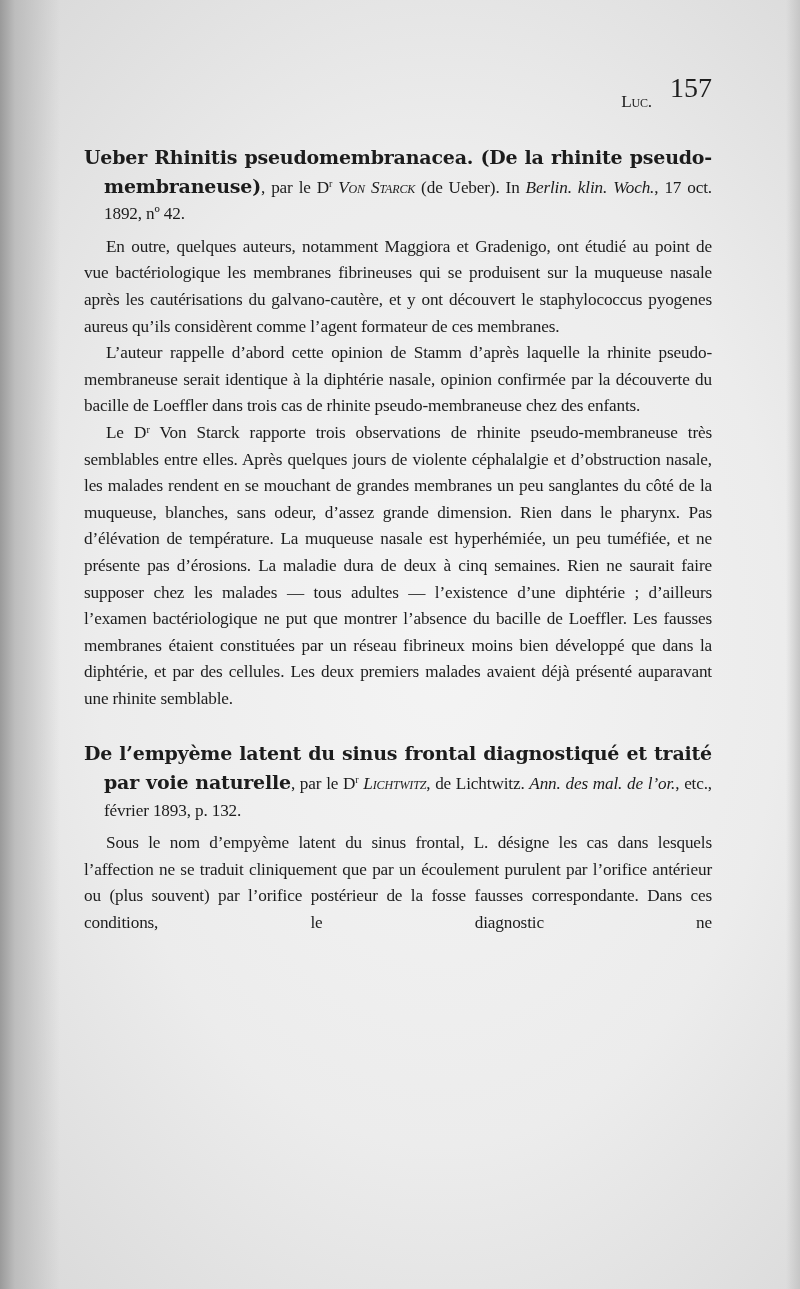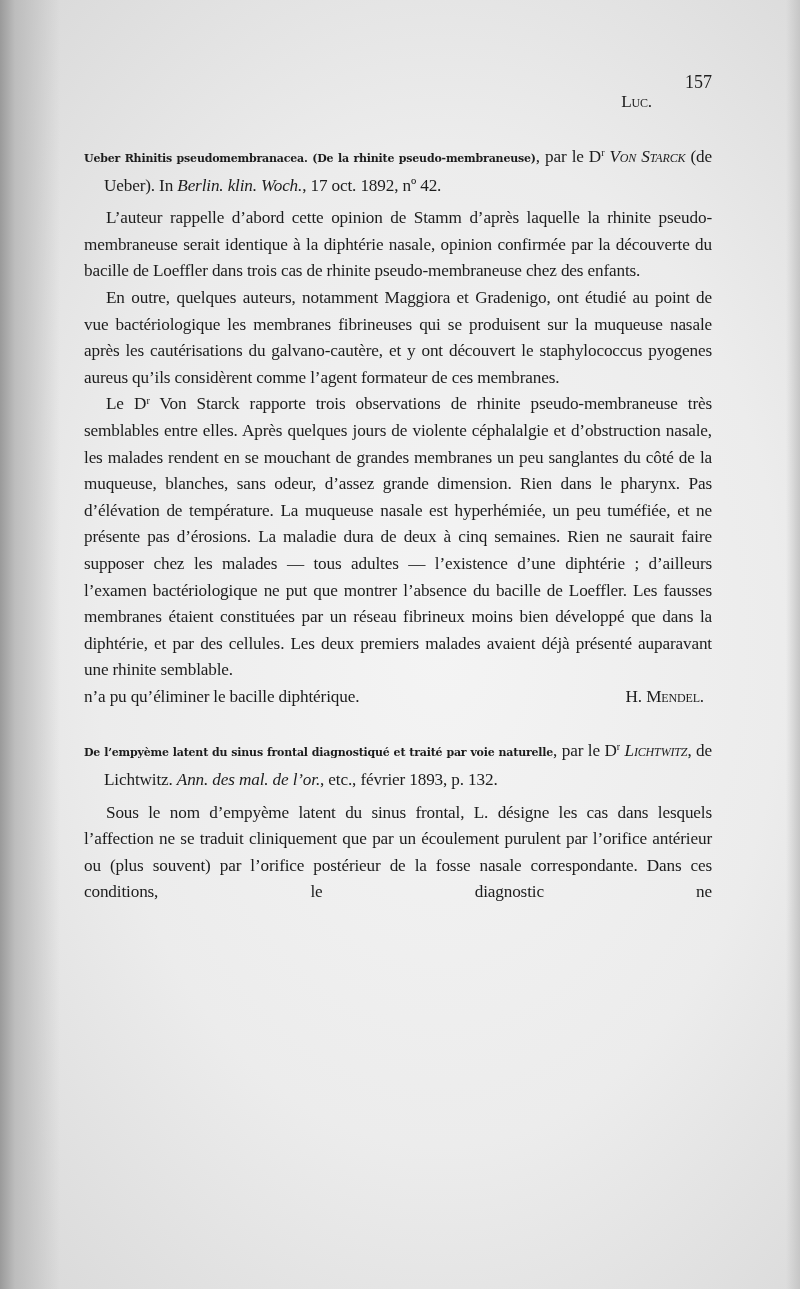--- a/index.html
+++ b/index.html
@@ -52,21 +52,21 @@
       left: 146px;
       top: 0;
       font-size: 16px;
       letter-spacing: 1.2px;
       color: #2a2a2a;
     }
     .page-number {
       position: absolute;
       right: 0;
       top: -4px;
-      font-size: 18px;
+      font-size: 28px;
       color: #1e1e1e;
     }
     .text-block {
       position: absolute;
       top: 116px;
       left: 84px;
       width: 628px;
       font-size: 17.2px;
       line-height: 26.6px;
       text-align: justify;
@@ -88,21 +88,21 @@
       padding-right: 8px;
     }
     .entry-title {
       margin-top: 14px !important;
       padding-left: 20px;
       text-indent: -20px;
     }
     .entry-title .bold {
       font-family: "DejaVu Serif", "Liberation Serif", serif;
       font-weight: bold;
-      font-size: 11px;
+      font-size: 19px;
       letter-spacing: -0.2px;
     }
     .sc {
       font-variant: small-caps;
       font-style: italic;
     }
     .it {
       font-style: italic;
     }
     sup {
@@ -129,32 +129,28 @@
     </p>
 
     <div class="spacer-section"></div>
 
     <p class="entry-title">
       <span class="bold">Ueber Rhinitis pseudomembranacea. (De la rhinite pseudo-membraneuse)</span><span>, par le </span><span>D</span><sup>r</sup>&nbsp;<span class="sc">Von Starck</span><span> (de Ueber). In </span><span class="it">Berlin. klin. Woch.</span><span>, 17 oct. 1892, nº 42.</span>
     </p>
 
     <div class="spacer-small"></div>
 
+    <p class="indent">En outre, quelques auteurs, notamment Maggiora et Gradenigo, ont étudié au point de vue bactériologique les membranes fibrineuses qui se produisent sur la muqueuse nasale après les cautérisations du galvano-cautère, et y ont découvert le staphylococcus pyogenes aureus qu’ils considèrent comme l’agent formateur de ces membranes.</p>
     <p class="indent">L’auteur rappelle d’abord cette opinion de Stamm d’après laquelle la rhinite pseudo-membraneuse serait identique à la diphtérie nasale, opinion confirmée par la découverte du bacille de Loeffler dans trois cas de rhinite pseudo-membraneuse chez des enfants.</p>
-    <p class="indent">En outre, quelques auteurs, notamment Maggiora et Gradenigo, ont étudié au point de vue bactériologique les membranes fibrineuses qui se produisent sur la muqueuse nasale après les cautérisations du galvano-cautère, et y ont découvert le staphylococcus pyogenes aureus qu’ils considèrent comme l’agent formateur de ces membranes.</p>
     <p class="indent">Le Dʳ Von Starck rapporte trois observations de rhinite pseudo-membraneuse très semblables entre elles. Après quelques jours de violente céphalalgie et d’obstruction nasale, les malades rendent en se mouchant de grandes membranes un peu sanglantes du côté de la muqueuse, blanches, sans odeur, d’assez grande dimension. Rien dans le pharynx. Pas d’élévation de température. La muqueuse nasale est hyperhémiée, un peu tuméfiée, et ne présente pas d’érosions. La maladie dura de deux à cinq semaines. Rien ne saurait faire supposer chez les malades — tous adultes — l’existence d’une diphtérie ; d’ailleurs l’examen bactériologique ne put que montrer l’absence du bacille de Loeffler. Les fausses membranes étaient constituées par un réseau fibrineux moins bien développé que dans la diphtérie, et par des cellules. Les deux premiers malades avaient déjà présenté auparavant une rhinite semblable.</p>
-    <p class="signature-line">
-      <span>n’a pu qu’éliminer le bacille diphtérique.</span>
-      <span class="signature">H. Mendel.</span>
-    </p>
 
     <div class="spacer-section"></div>
 
     <p class="entry-title">
       <span class="bold">De l’empyème latent du sinus frontal diagnostiqué et traité par voie naturelle</span><span>, par le </span><span>D</span><sup>r</sup>&nbsp;<span class="sc">Lichtwitz</span><span>, de Lichtwitz. </span><span class="it">Ann. des mal. de l’or.</span><span>, etc., février 1893, p. 132.</span>
     </p>
 
     <div class="spacer-small"></div>
 
-    <p class="indent" style="text-align-last: justify;">Sous le nom d’empyème latent du sinus frontal, L. désigne les cas dans lesquels l’affection ne se traduit cliniquement que par un écoulement purulent par l’orifice antérieur ou (plus souvent) par l’orifice postérieur de la fosse nasale correspondante. Dans ces conditions, le diagnostic ne</p>
+    <p class="indent" style="text-align-last: justify;">Sous le nom d’empyème latent du sinus frontal, L. désigne les cas dans lesquels l’affection ne se traduit cliniquement que par un écoulement purulent par l’orifice antérieur ou (plus souvent) par l’orifice postérieur de la fosse fausses correspondante. Dans ces conditions, le diagnostic ne</p>
 
   </div>
 </div>
 
 </body></html>

